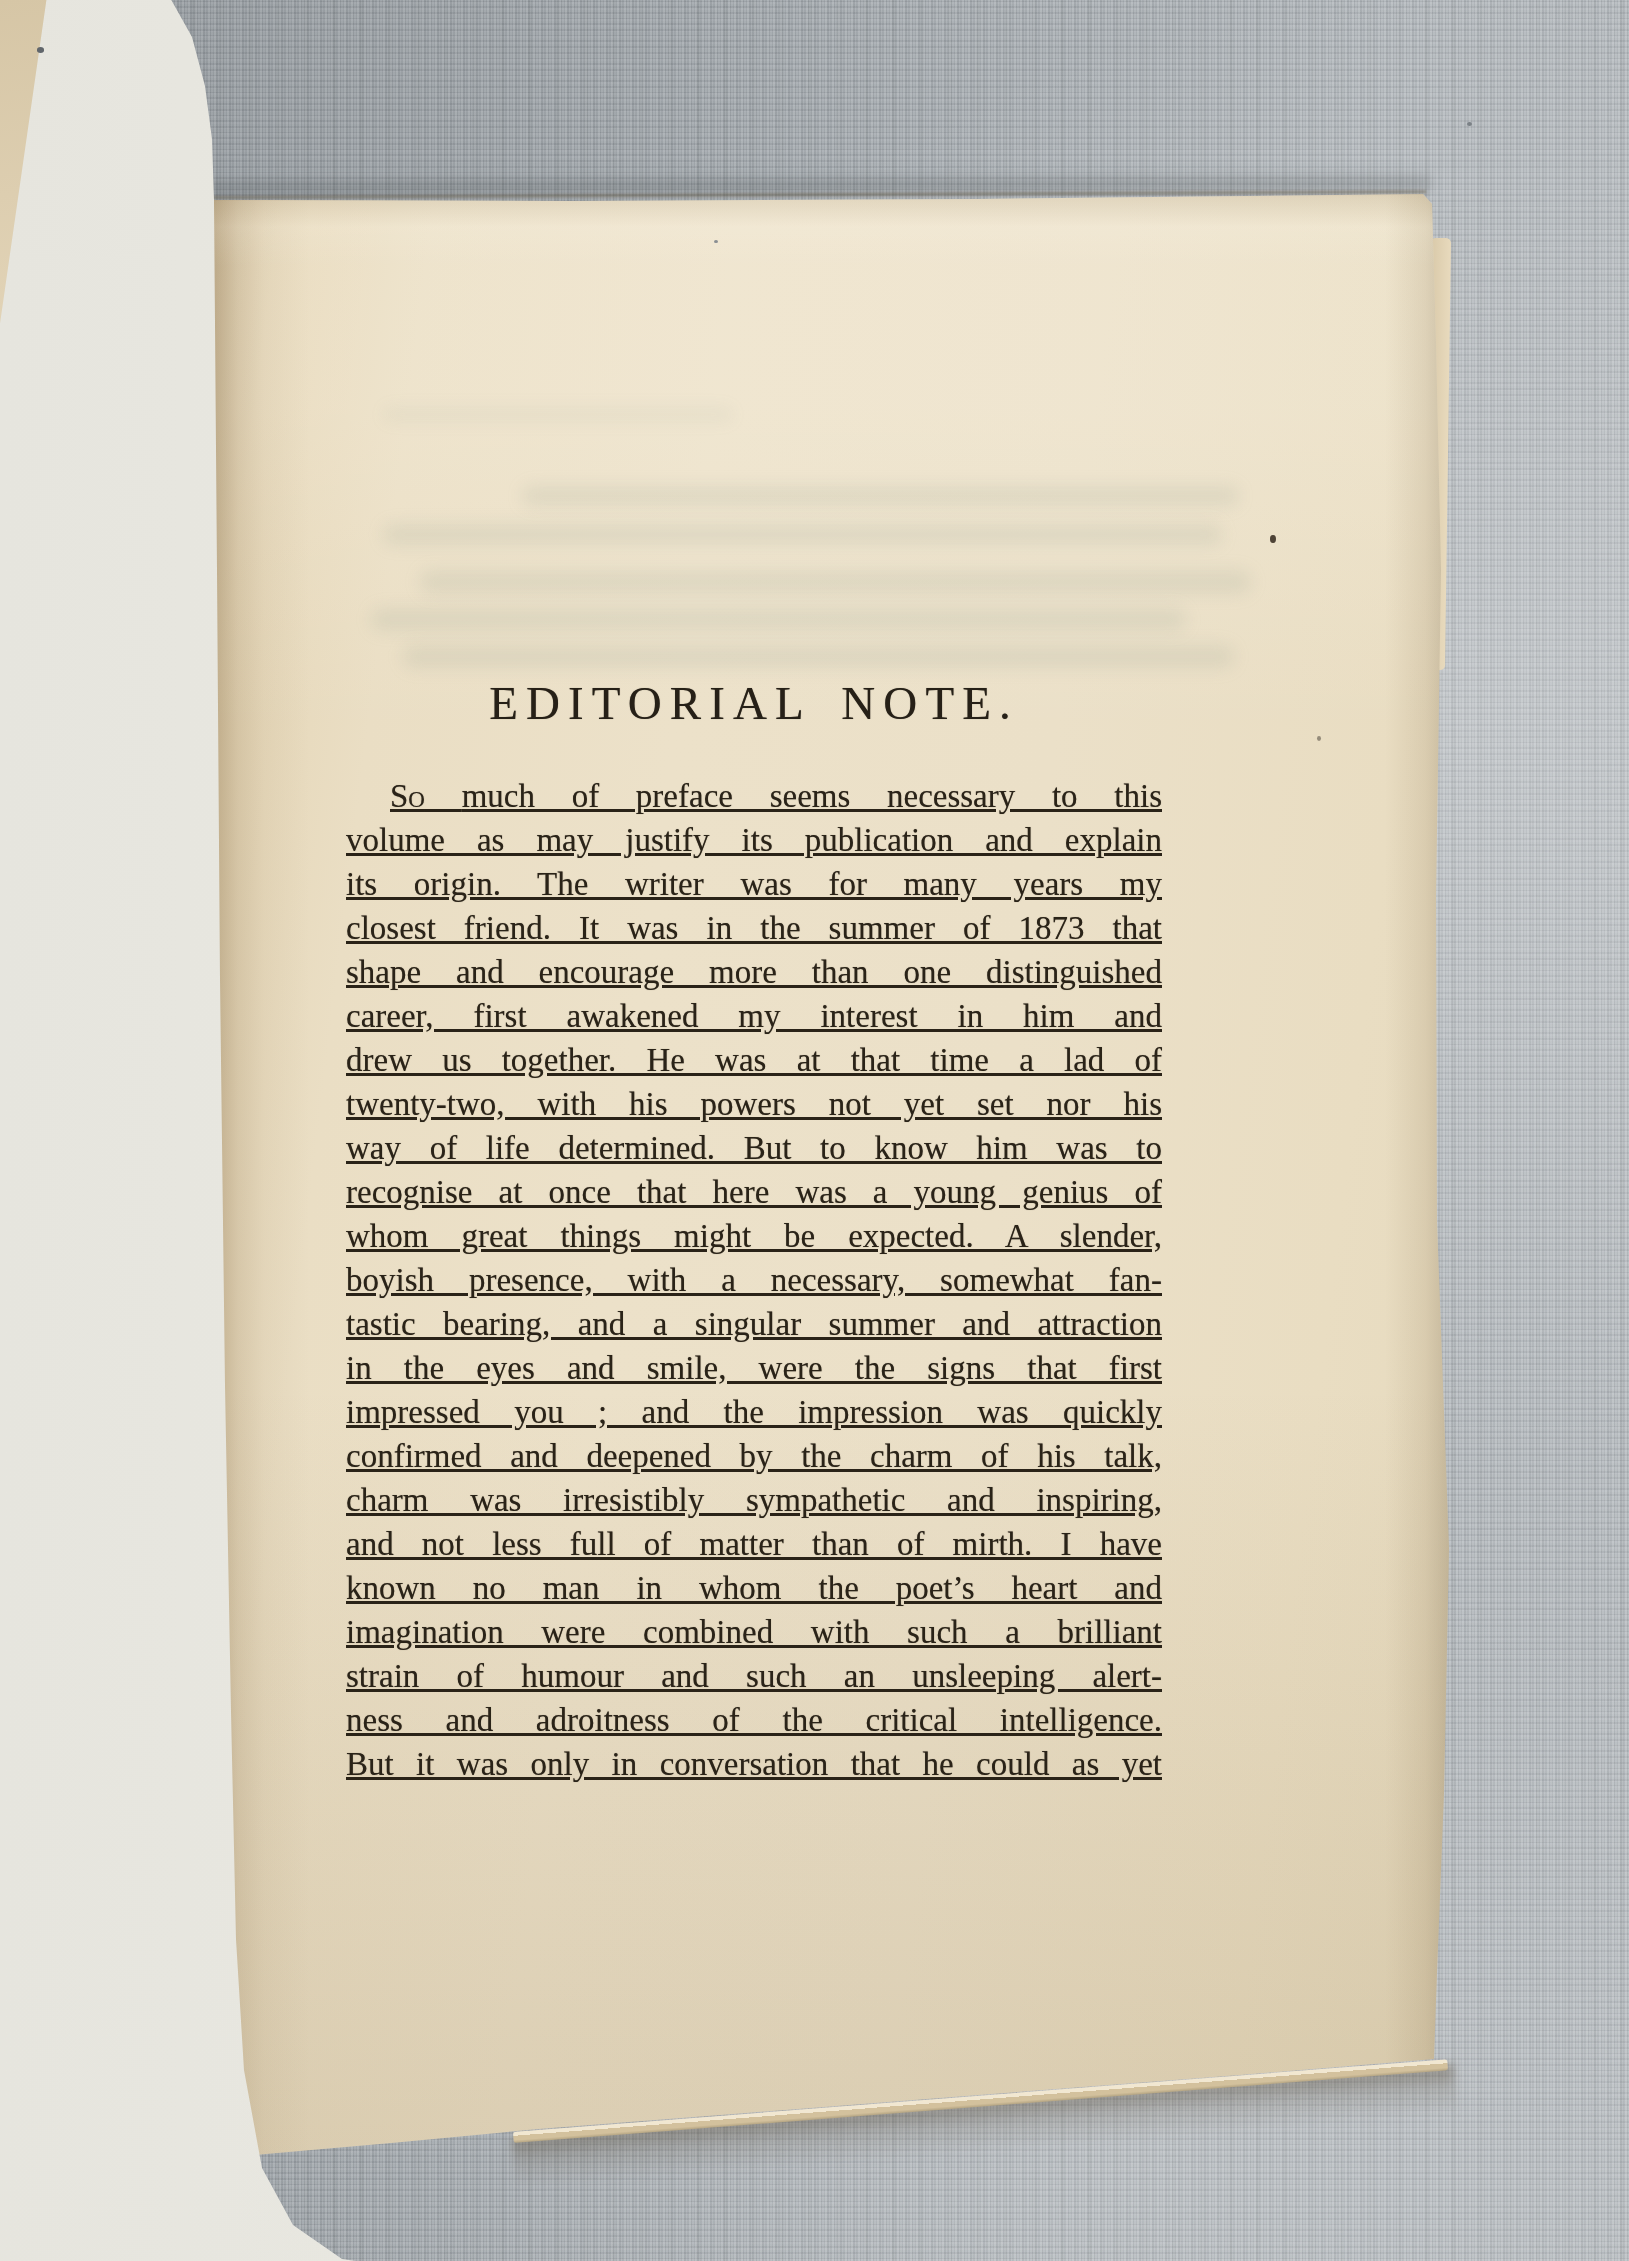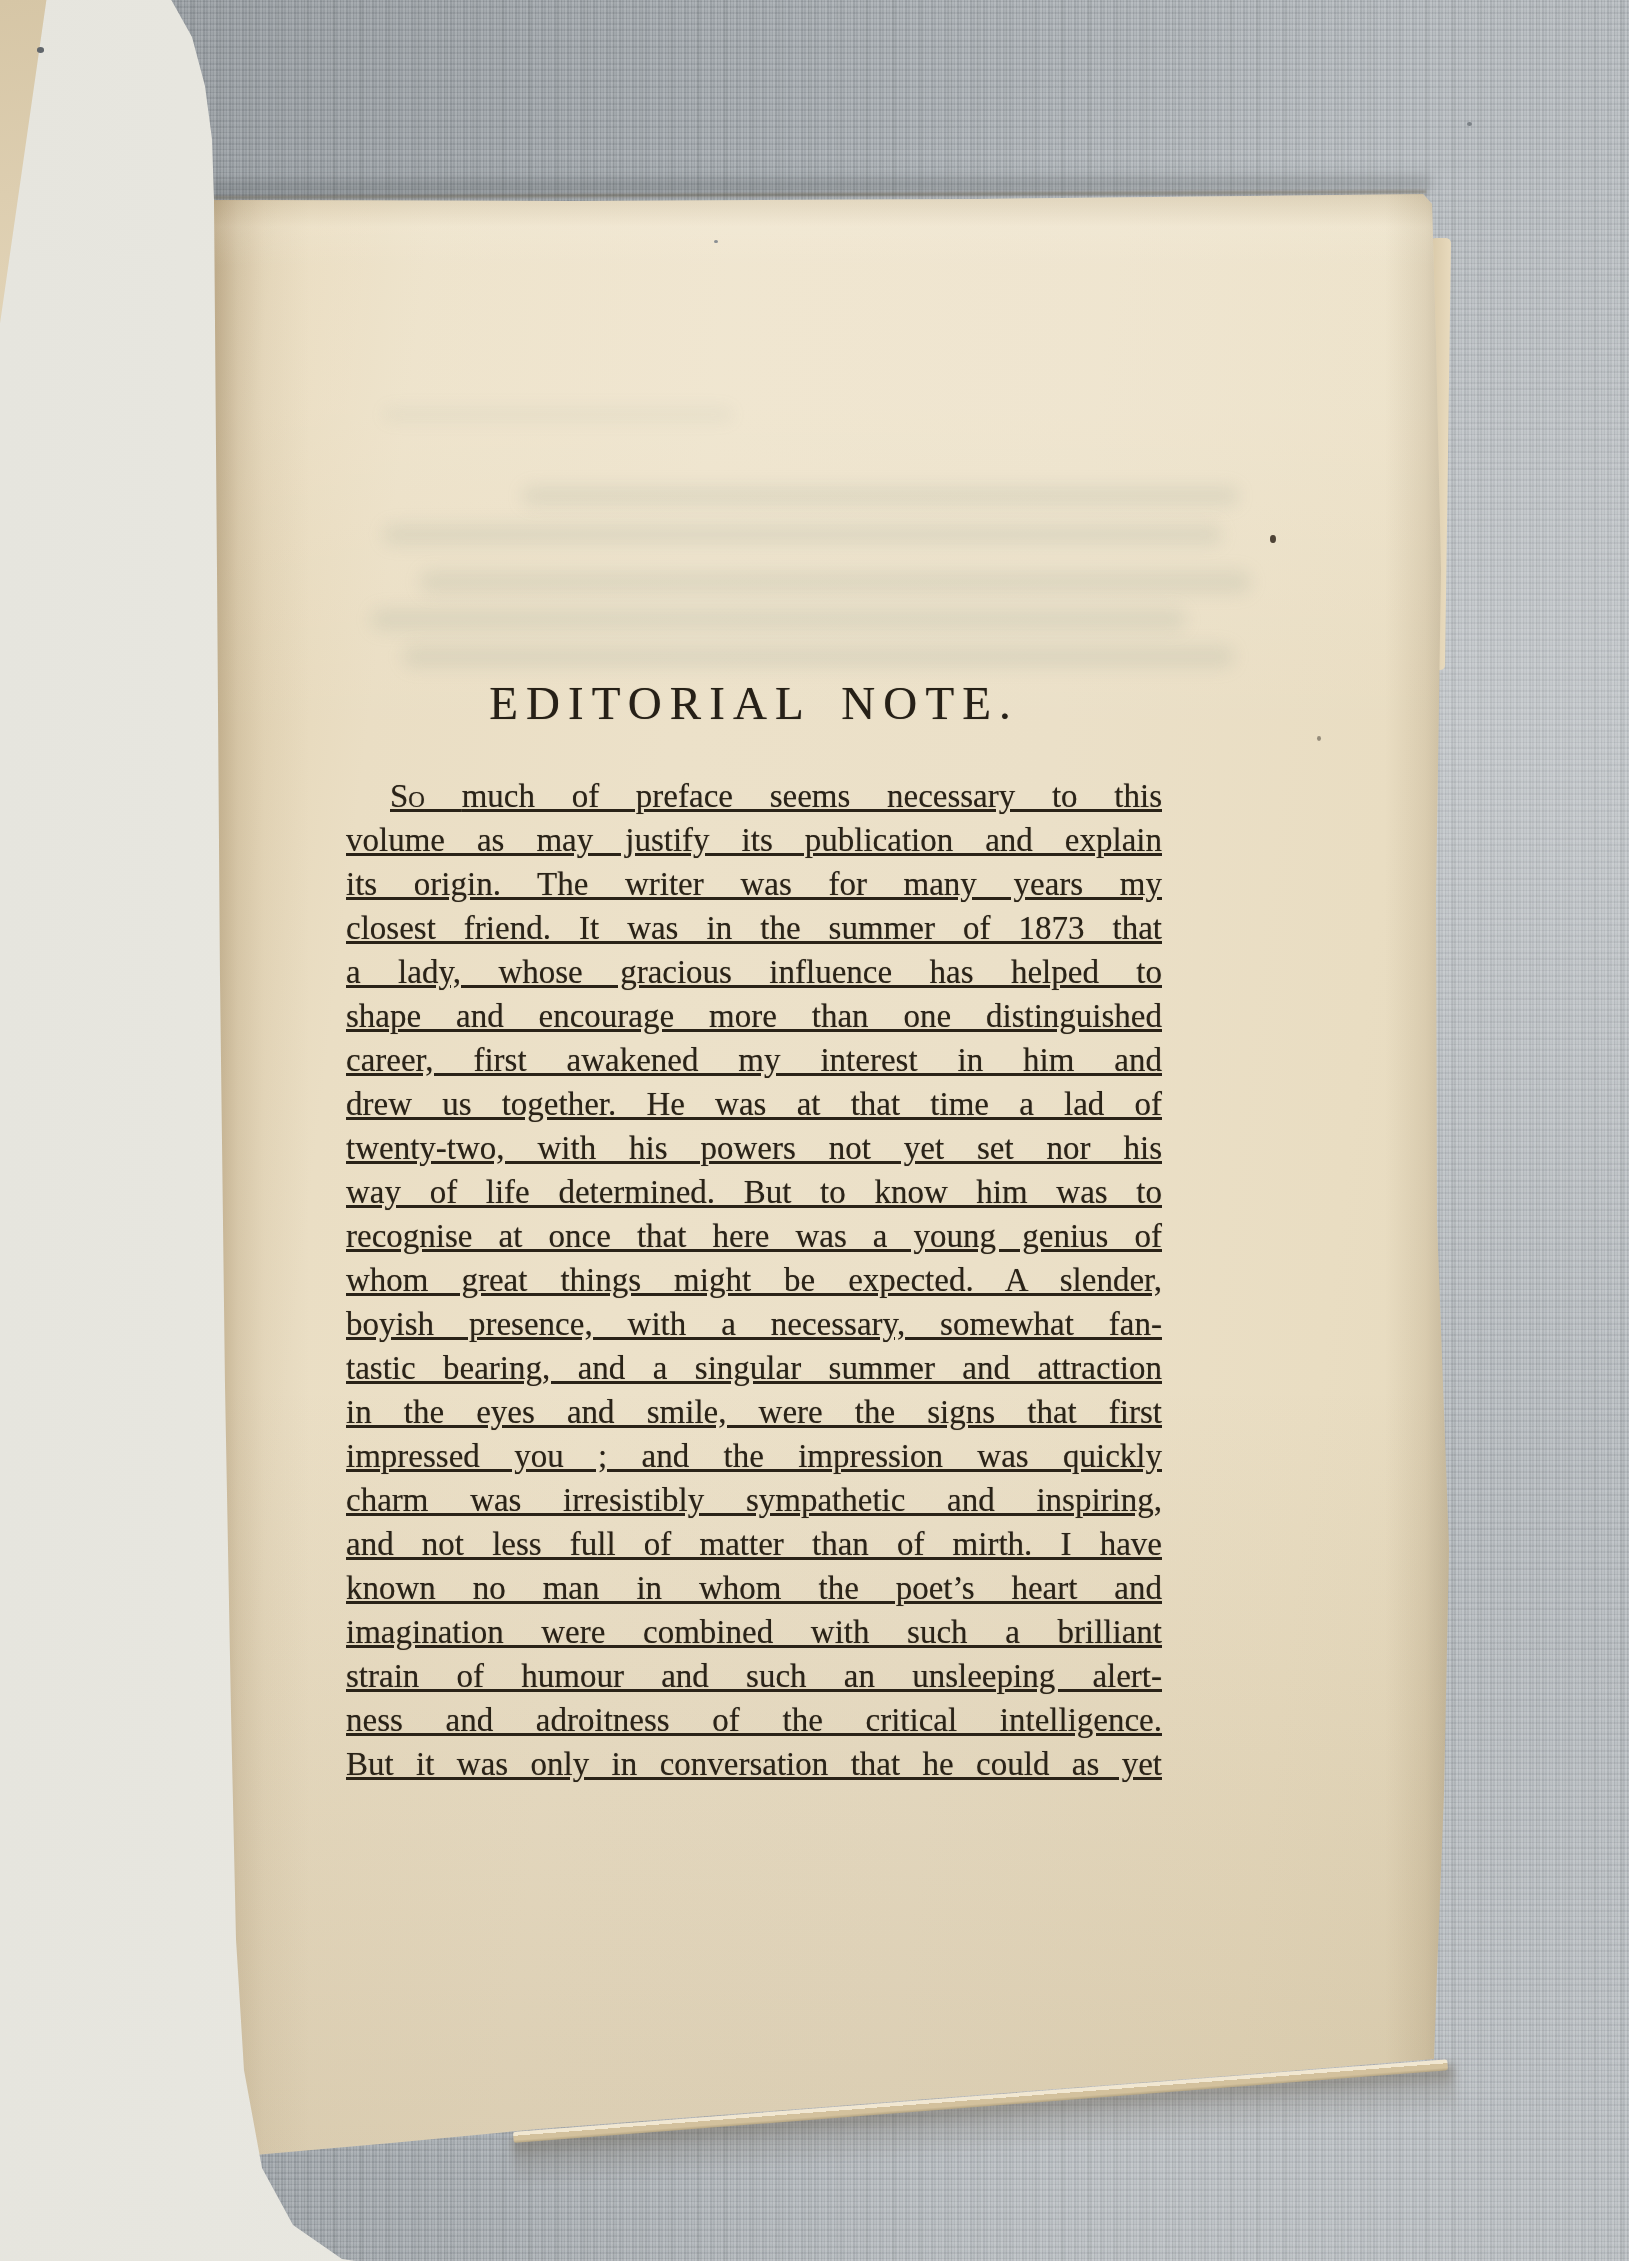--- a/index.html
+++ b/index.html
@@ -156,32 +156,32 @@
     <div class="ghost" style="left:371px; top:608px; width:815px; height:23px;"></div>
     <div class="ghost" style="left:403px; top:645px; width:831px; height:23px;"></div>
 
     <div class="page-title">EDITORIAL NOTE.</div>
 
     <div class="paragraph">
       <div class="line first"><span class="lead">So</span> <span>much of preface seems necessary to this</span></div>
       <div class="line">volume as may justify its publication and explain</div>
       <div class="line">its origin.  The writer was for many years my</div>
       <div class="line">closest friend.  It was in the summer of 1873 that</div>
-      <div class="line">a lady, whose gracious influence has helped to</div>
       <div class="line">shape and encourage more than one distinguished</div>
       <div class="line">career, first awakened my interest in him and</div>
       <div class="line">drew us together.  He was at that time a lad of</div>
       <div class="line">twenty-two, with his powers not yet set nor his</div>
       <div class="line">way of life determined.  But to know him was to</div>
       <div class="line">recognise at once that here was a young genius of</div>
       <div class="line">whom great things might be expected.  A slender,</div>
       <div class="line">boyish presence, with a necessary, somewhat fan-</div>
       <div class="line">tastic bearing, and a singular summer and attraction</div>
       <div class="line">in the eyes and smile, were the signs that first</div>
       <div class="line">impressed you ; and the impression was quickly</div>
+      <div class="line">confirmed and deepened by the charm of his talk,</div>
       <div class="line">charm was irresistibly sympathetic and inspiring,</div>
       <div class="line">and not less full of matter than of mirth.  I have</div>
       <div class="line">known no man in whom the poet’s heart and</div>
       <div class="line">imagination were combined with such a brilliant</div>
       <div class="line">strain of humour and such an unsleeping alert-</div>
       <div class="line">ness and adroitness of the critical intelligence.</div>
       <div class="line">But it was only in conversation that he could as yet</div>
     </div>
 
     <div class="speck" style="left:1270px; top:535px; width:5.7px; height:8.1px; background:#4e4336;"></div>

